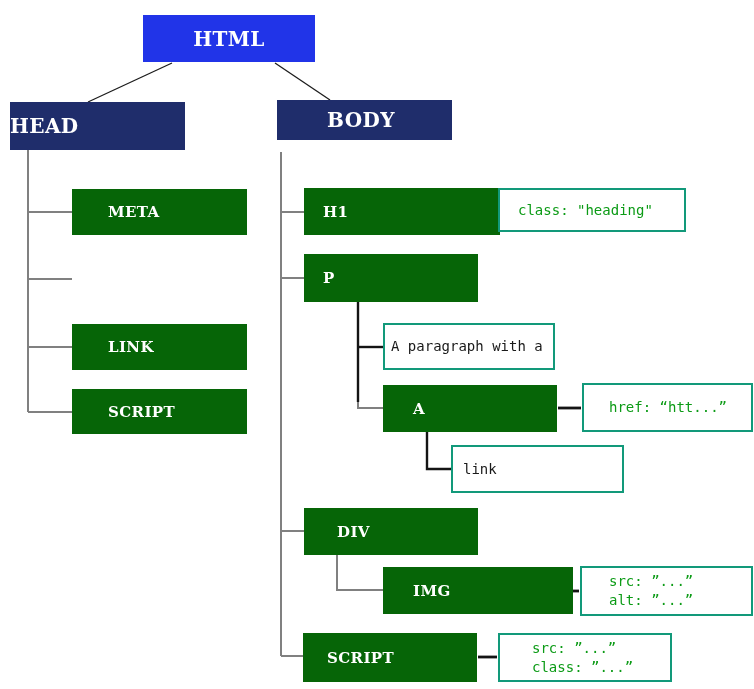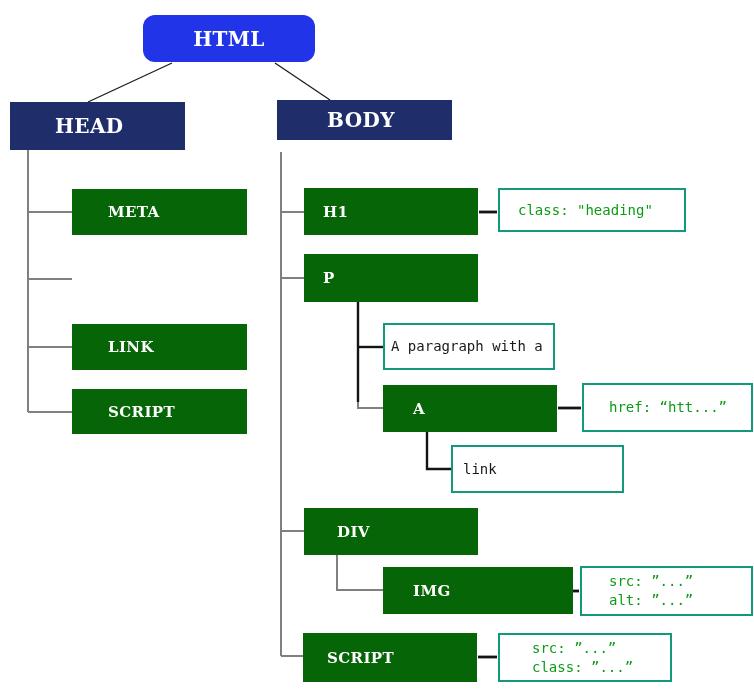--- a/index.html
+++ b/index.html
@@ -5,21 +5,21 @@
   html,body{margin:0;padding:0;background:#fff;}
   .canvas{position:relative;width:754px;height:689px;background:#fff;overflow:hidden;
           font-family:"DejaVu Sans",sans-serif;}
   .wires{position:absolute;left:0;top:0;pointer-events:none;}
   .tree-line{stroke:var(--tree-line,#808080);stroke-width:2;fill:none;}
   .black-line{stroke:var(--attr-line,#141414);stroke-width:2.4;fill:none;}
   .attr-line{stroke:var(--attr-line,#141414);stroke-width:2.8;fill:none;}
   .diag-line{stroke:#1c1c1c;stroke-width:1.3;fill:none;}
   .node{position:absolute;display:flex;align-items:center;box-sizing:border-box;
         color:#fff;font-family:"DejaVu Serif",serif;font-weight:bold;letter-spacing:.4px;}
-  .node.root{background:var(--root-fill,#2134e8);justify-content:center;font-size:20px;border-radius:12px;}
+  .node.root{background:var(--root-fill,#2134e8);justify-content:center;font-size:20px;}
   .node.section{background:var(--section-fill,#1f2d6b);font-size:20px;}
   .node.element{background:var(--element-fill,#066507);font-size:15px;}
   .textbox,.attrbox{position:absolute;background:#fff;box-sizing:border-box;
         border:2px solid var(--annotation-border,#12997a);
         display:flex;flex-direction:column;justify-content:center;
         font-family:"DejaVu Sans Mono",monospace;font-size:14px;line-height:19px;}
   .textbox{color:#1a1a1a;}
   .attrbox{color:var(--annotation-text,#0c9b16);}
 </style>
 </head>
@@ -54,38 +54,38 @@
 
     <path class="attr-line" d="M479,212 H497"></path>
     <path class="attr-line" d="M558,408 H581"></path>
     <path class="attr-line" d="M559,591 H579"></path>
     <path class="attr-line" d="M478,657 H497"></path>
   </svg>
 
   <div class="node root" style="left:143px;top:15px;width:172px;height:47px;">
     <span>HTML</span>
   </div>
-  <div class="node section" style="left:10px;top:102px;width:175px;height:48px;padding-left:45px;">
+  <div class="node section" style="left:10px;top:102px;width:175px;height:48px;">
     <span>HEAD</span>
   </div>
   <div class="node section" style="left:277px;top:100px;width:175px;height:40px;padding-left:50px;">
     <span>BODY</span>
   </div>
 
   <div class="node element" style="left:72px;top:189px;width:175px;height:46px;padding-left:36px;">
     <span>META</span>
   </div>
   <div class="node element" style="left:72px;top:324px;width:175px;height:46px;padding-left:36px;">
     <span>LINK</span>
   </div>
   <div class="node element" style="left:72px;top:389px;width:175px;height:45px;padding-left:36px;">
     <span>SCRIPT</span>
   </div>
 
-  <div class="node element" style="left:304px;top:188px;width:174px;height:47px;padding-left:19px;">
+  <div class="node element" style="left:304px;top:188px;width:196px;height:47px;padding-left:19px;">
     <span>H1</span>
   </div>
   <div class="node element" style="left:304px;top:254px;width:174px;height:48px;padding-left:19px;">
     <span>P</span>
   </div>
   <div class="node element" style="left:383px;top:385px;width:174px;height:47px;padding-left:30px;">
     <span>A</span>
   </div>
   <div class="node element" style="left:304px;top:508px;width:174px;height:47px;padding-left:33px;">
     <span>DIV</span>

